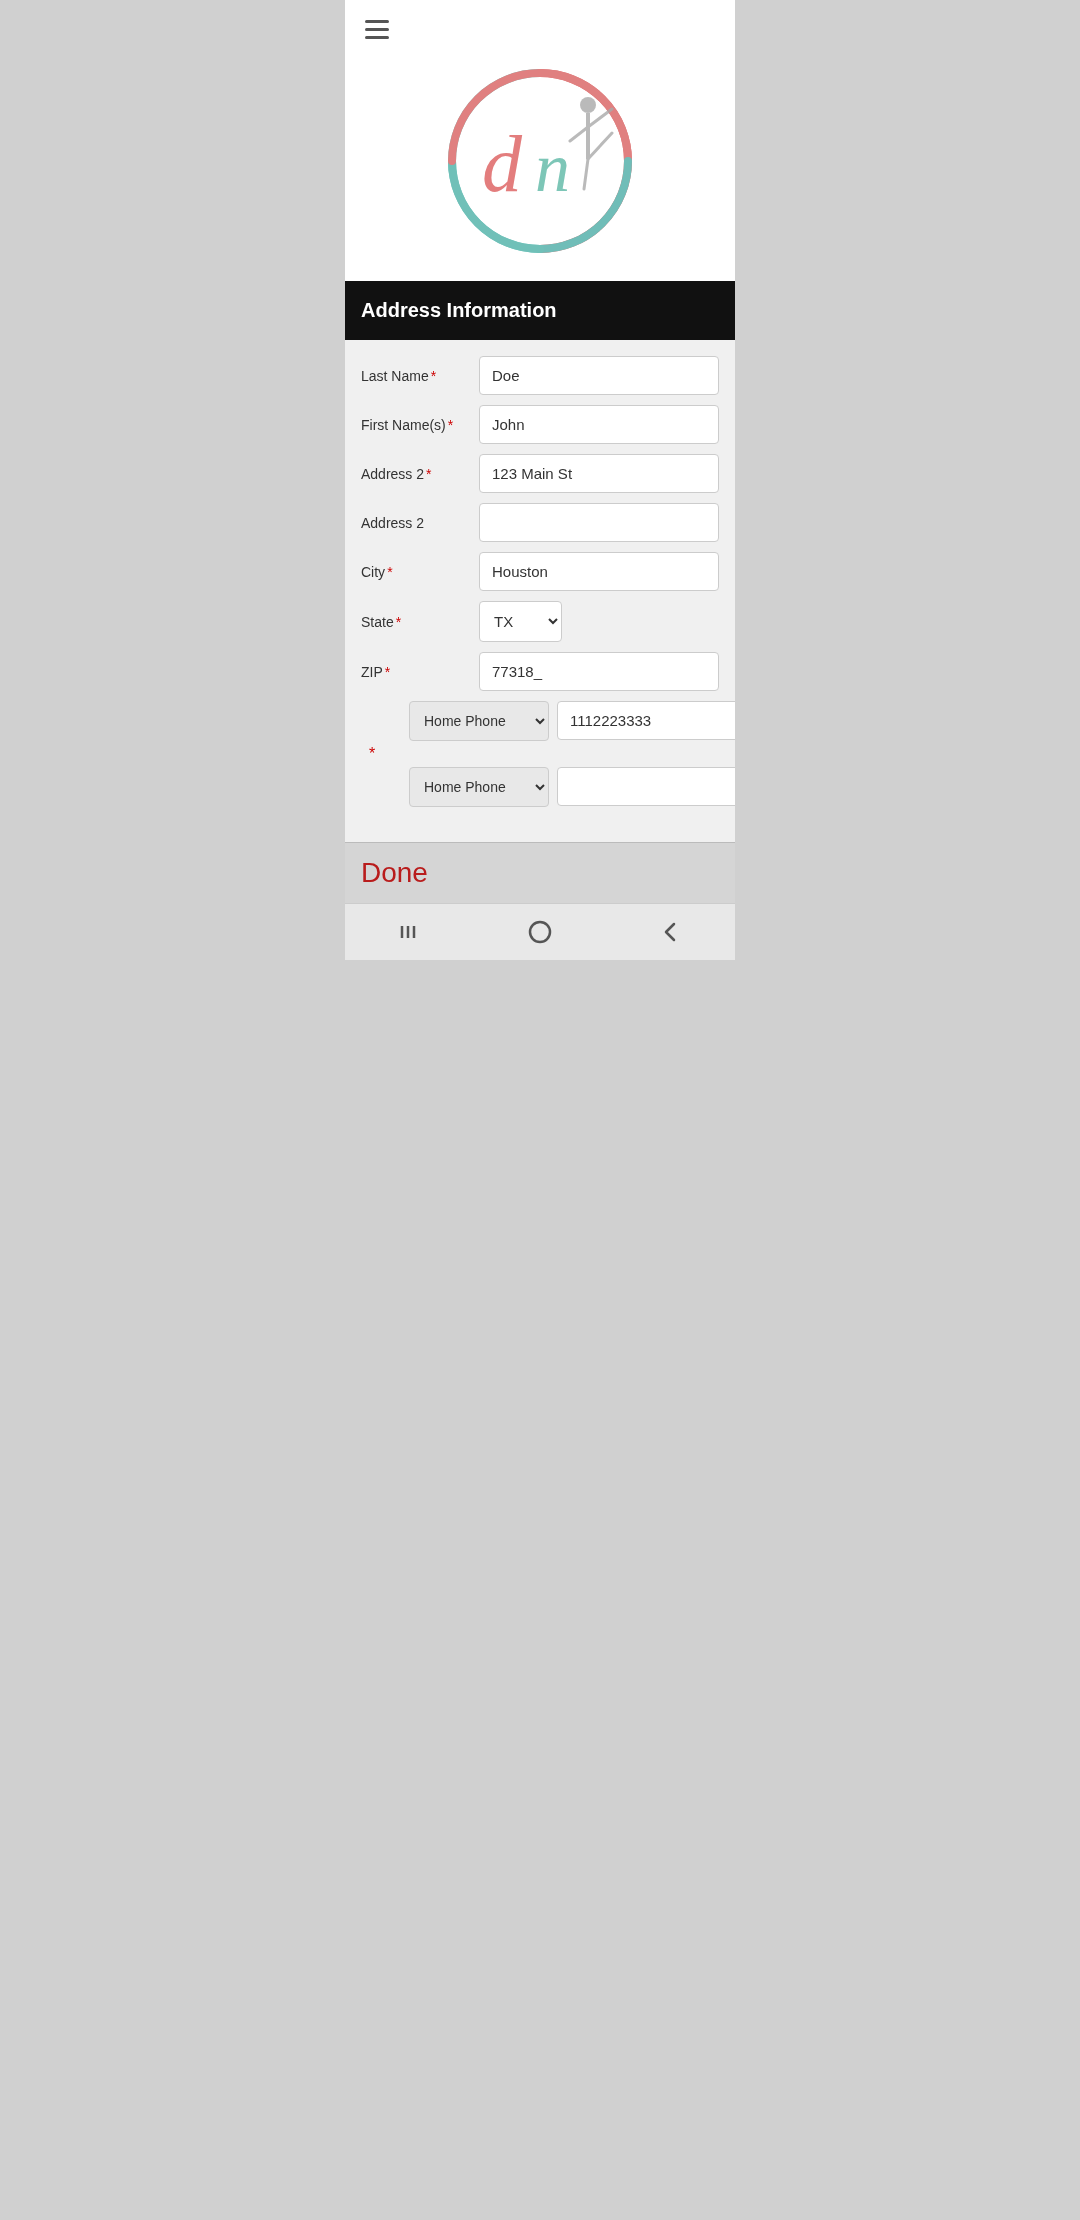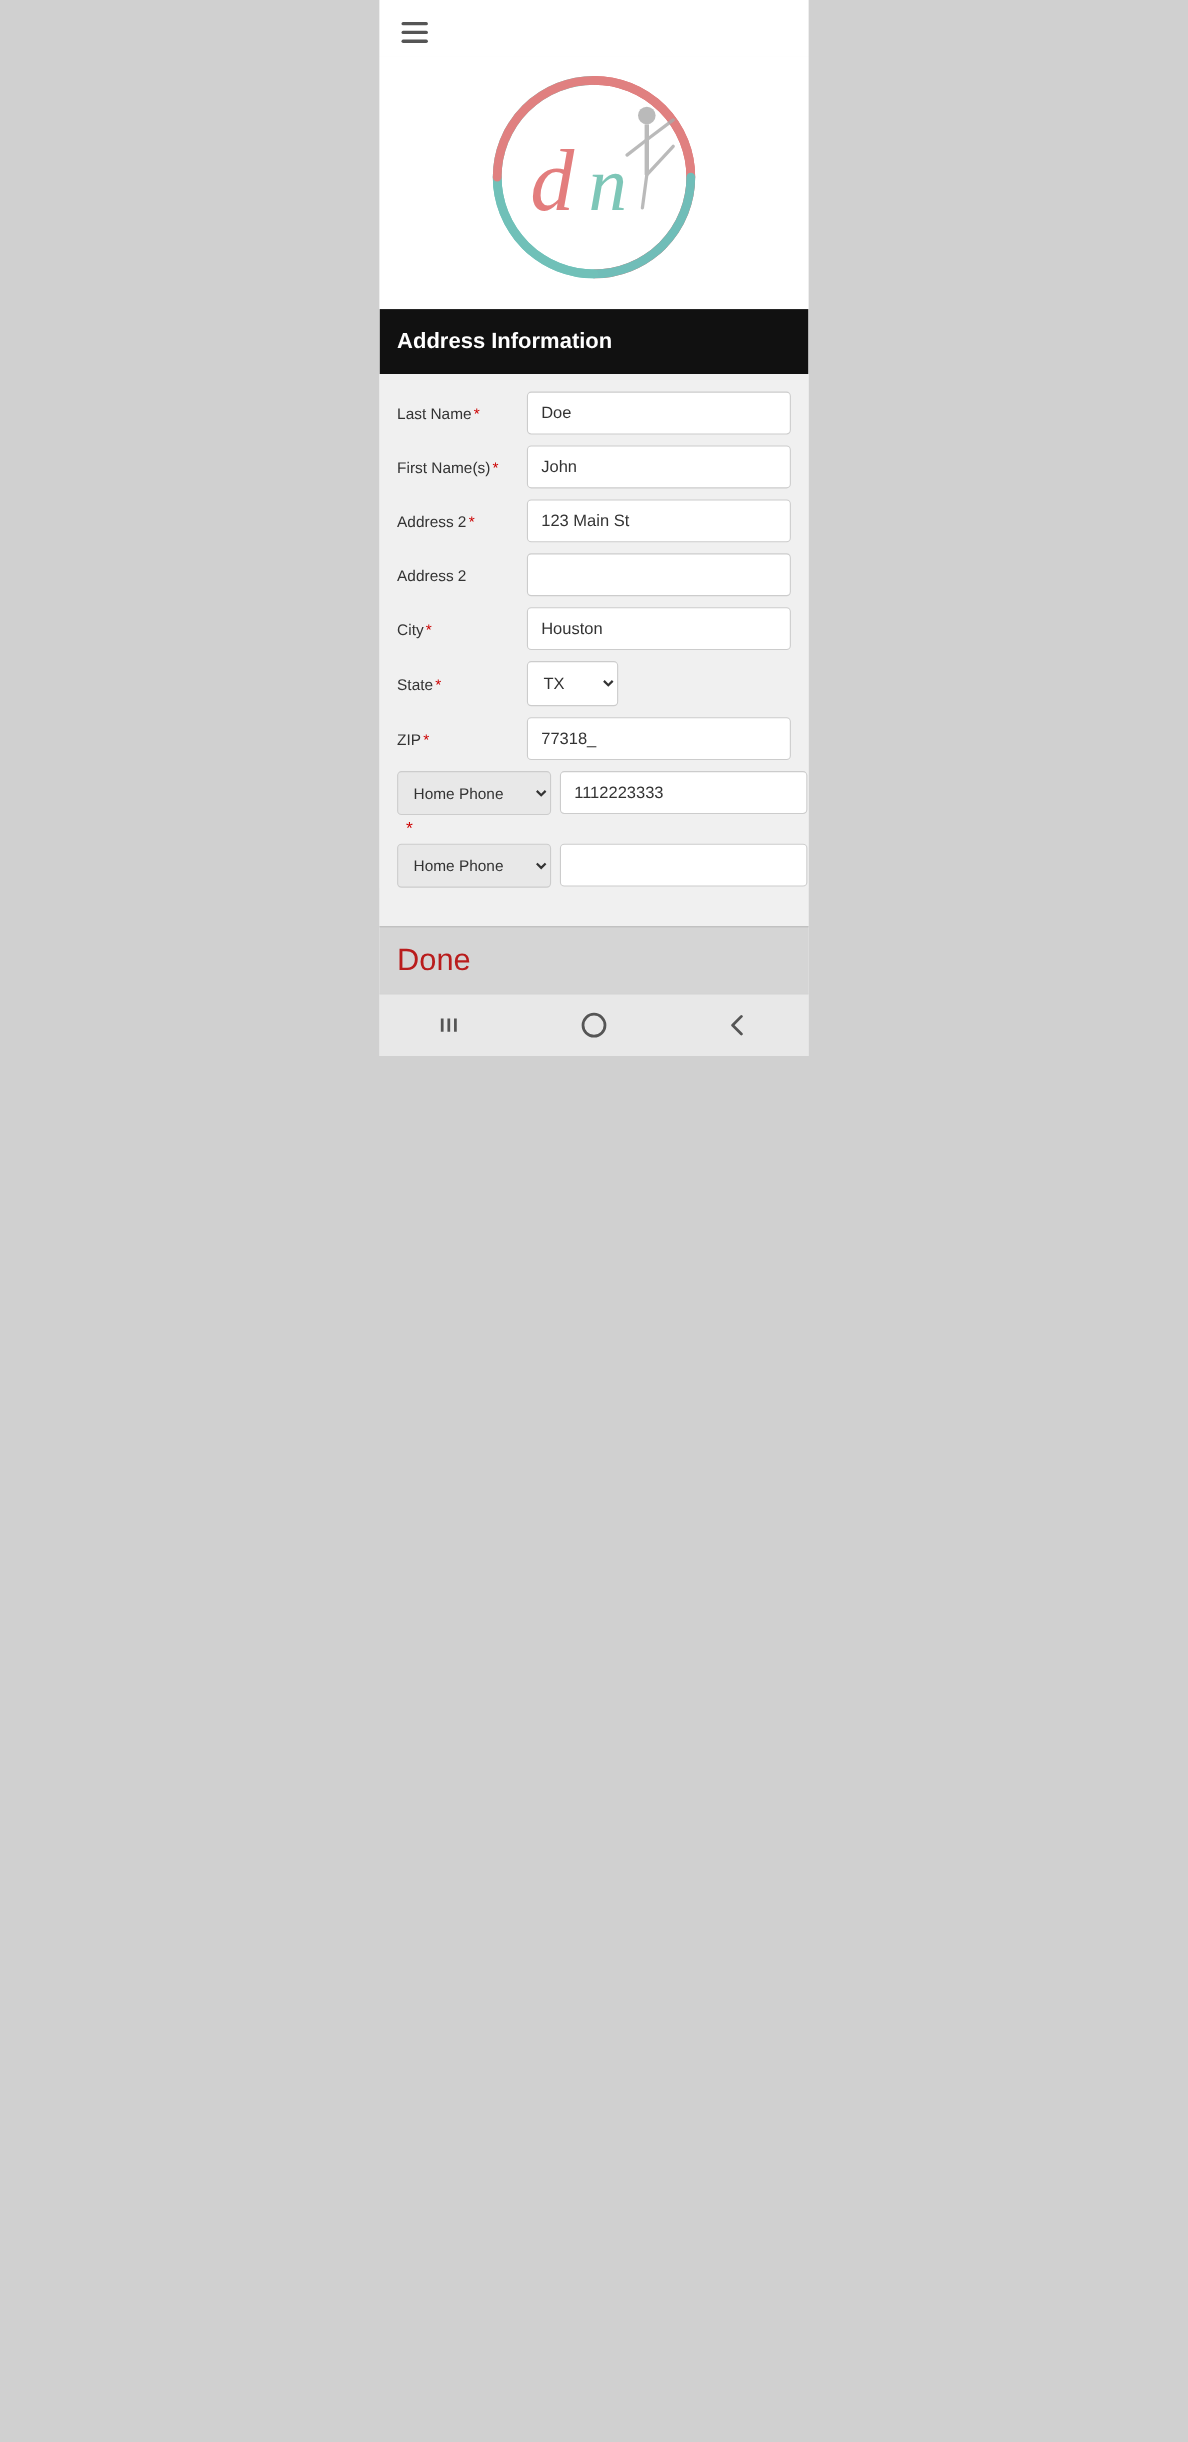--- a/index.html
+++ b/index.html
@@ -131,20 +131,21 @@
       outline: none;
       min-width: 80px;
     }
 
     
     .phone-row {
       display: flex;
       align-items: flex-start;
       margin-bottom: 4px;
       gap: 8px;
+      margin-left: 48px;
     }
 
     .phone-type-select {
       border: 1px solid #ccc;
       border-radius: 4px;
       padding: 10px 4px 10px 10px;
       font-size: 14px;
       background: #e8e8e8;
       color: #333;
       appearance: auto;

